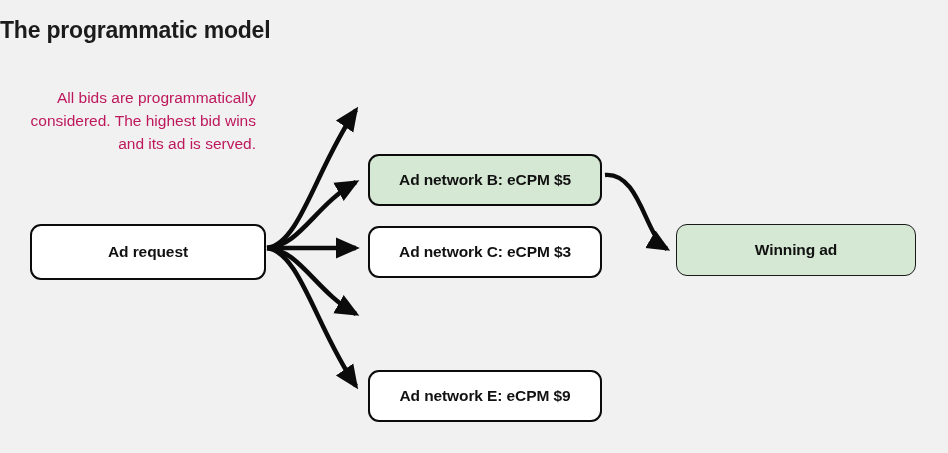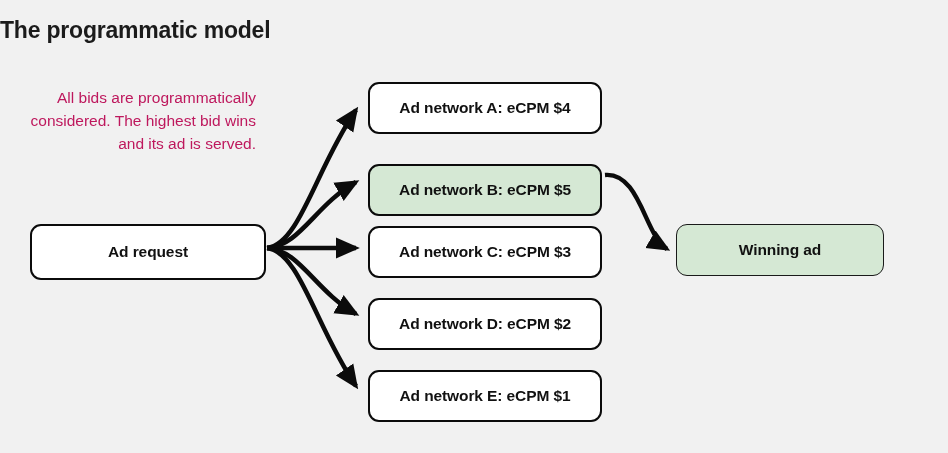--- a/index.html
+++ b/index.html
@@ -81,29 +81,29 @@
     top: 224px;
     width: 236px;
     height: 56px;
   }
   .net-box {
     left: 368px;
     width: 234px;
     height: 52px;
   }
   #node-network-a { top: 82px; }
-  #node-network-b { top: 164px; }
+  #node-network-b { top: 154px; }
   #node-network-c { top: 226px; }
   #node-network-d { top: 298px; }
   #node-network-e { top: 370px; }
 
   #node-winning-ad {
     left: 676px;
     top: 224px;
-    width: 208px;
+    width: 240px;
     height: 52px;
   }
 
   
   #arrow-layer {
     position: absolute;
     left: 0;
     top: 0;
     width: 948px;
     height: 453px;
@@ -132,25 +132,23 @@
       <path d="M 267 248 L 356 248"></path>
       <path d="M 267 248 C 300 250 315 291 356 314"></path>
       <path d="M 267 248 C 300 252 316 328 356 386"></path>
     </g>
 
     <path d="M 605 175 C 640 172 645 236 667 249" fill="none" stroke="#0b0b0b" stroke-width="4.4" stroke-linecap="butt" marker-end="url(#head)"></path>
   </svg>
 
   <div id="node-ad-request" class="node node-plain">Ad request</div>
 
-  <div id="node-network-a" class="node node-plain net-box">Ad network A: eCPM $4</div>
 
   <div id="node-network-b" class="node node-green net-box">Ad network B: eCPM $5</div>
 
   <div id="node-network-c" class="node node-plain net-box">Ad network C: eCPM $3</div>
 
-  <div id="node-network-d" class="node node-plain net-box">Ad network D: eCPM $2</div>
 
-  <div id="node-network-e" class="node node-plain net-box">Ad network E: eCPM $1</div>
+  <div id="node-network-e" class="node node-plain net-box">Ad network E: eCPM $9</div>
 
   <div id="node-winning-ad" class="node node-green-thin">Winning ad</div>
 
 </div>
 
 </body></html>

